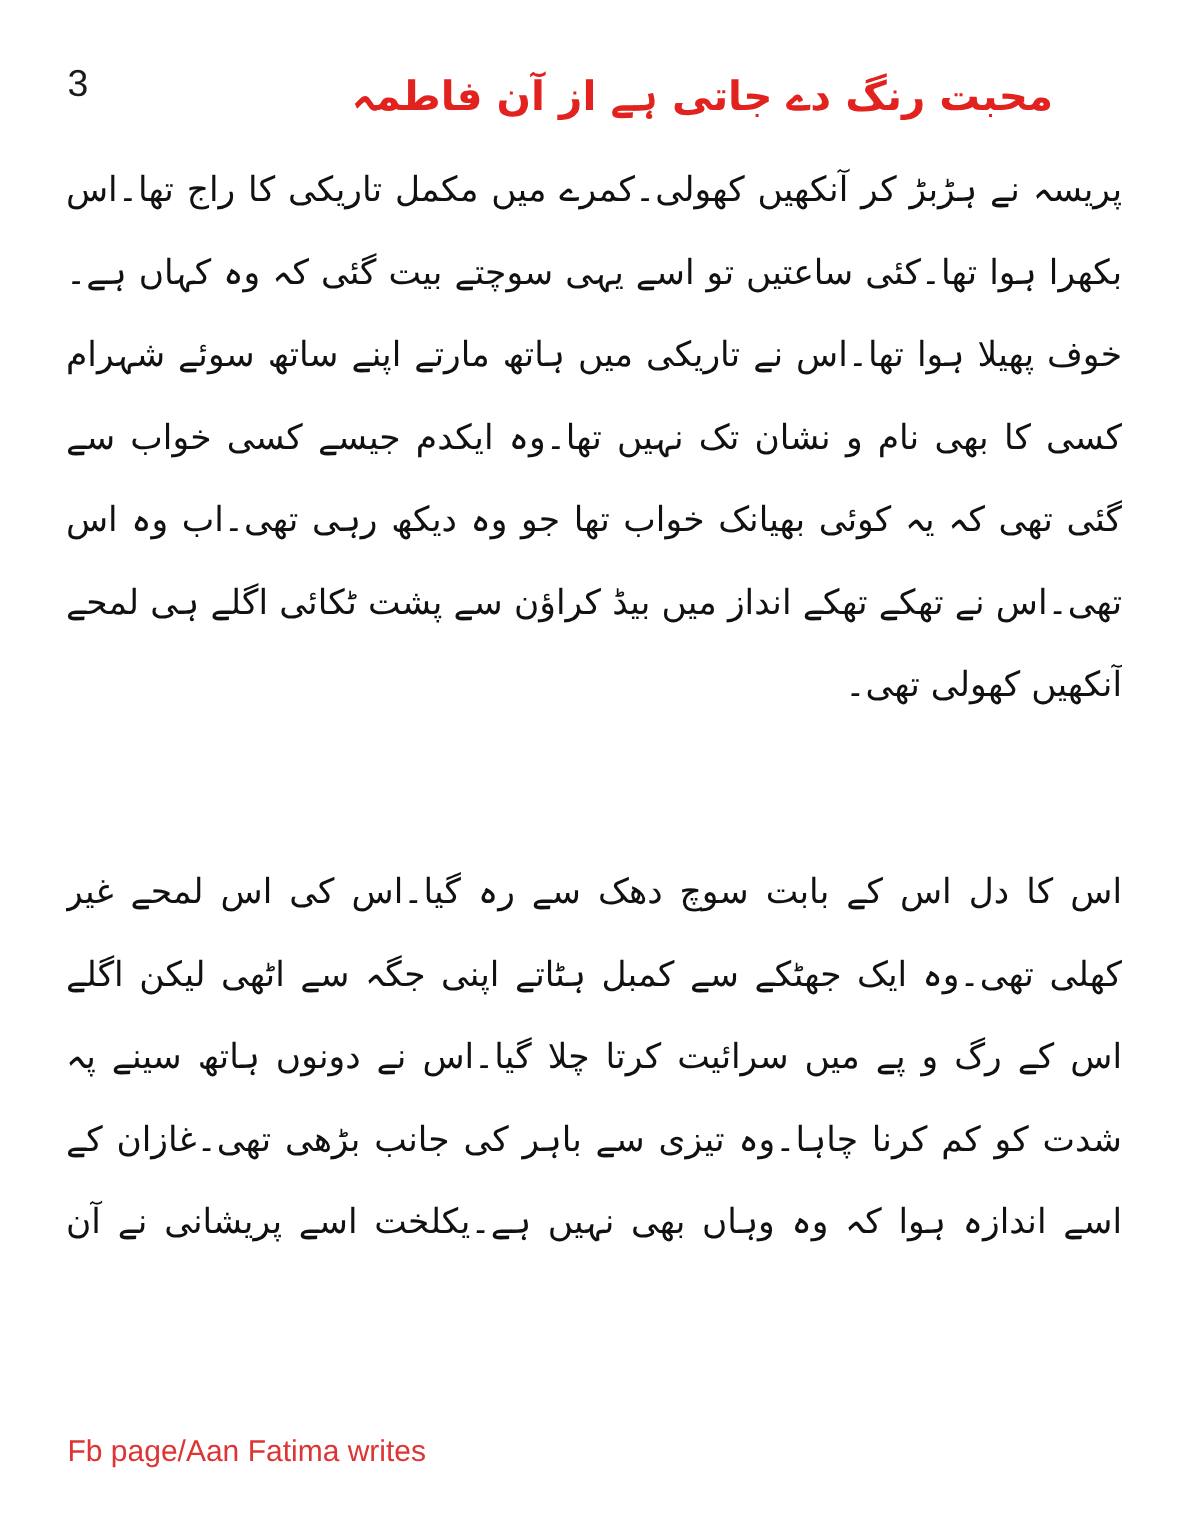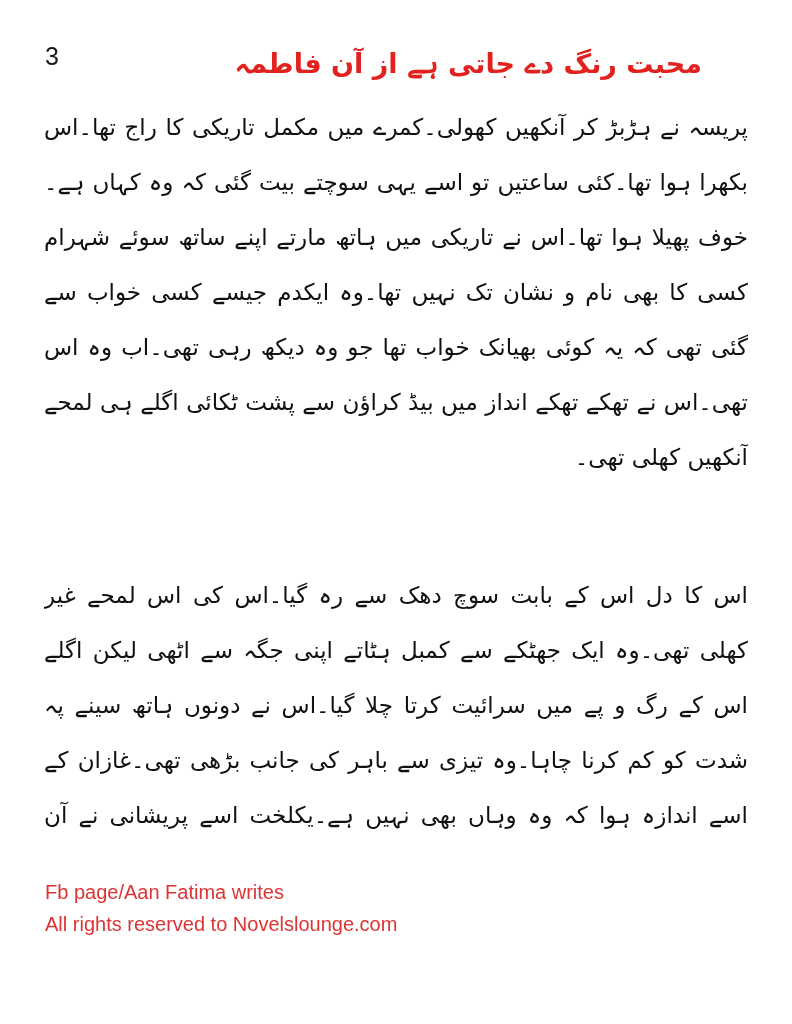--- a/index.html
+++ b/index.html
@@ -58,21 +58,21 @@
   .urdu-line.last {
     text-align: right;
   }
   #para1 { top: 100px; }
   #name-line { top: 505px; }
   #para2 { top: 568px; }
   
   .footer {
     position: absolute;
     left: 45px;
-    top: 876px;
+    top: 952px;
     font-family: "Liberation Sans", sans-serif;
     font-size: 20px;
     line-height: 32px;
     color: #dd3434;
   }
 </style>
 </head>
 <body>
 
 <div class="page">
@@ -81,30 +81,29 @@
 
   <div class="page-title">محبت رنگ دے جاتی ہے از آن فاطمہ</div>
 
   <div class="urdu-block" id="para1">
     <div class="urdu-line justified">پریسہ نے ہڑبڑ کر آنکھیں کھولی۔کمرے میں مکمل تاریکی کا راج تھا۔اس کا تنفس بہت بری طرح</div>
     <div class="urdu-line justified">بکھرا ہوا تھا۔کئی ساعتیں تو اسے یہی سوچتے بیت گئی کہ وہ کہاں ہے۔آنکھوں کی پتلیوں میں</div>
     <div class="urdu-line justified">خوف پھیلا ہوا تھا۔اس نے تاریکی میں ہاتھ مارتے اپنے ساتھ سوئے شہرام کو ٹٹولنا چاہا مگر وہاں</div>
     <div class="urdu-line justified">کسی کا بھی نام و نشان تک نہیں تھا۔وہ ایکدم جیسے کسی خواب سے بیدار ہوئی تھی۔ہاں وہ سمجھ</div>
     <div class="urdu-line justified">گئی تھی کہ یہ کوئی بھیانک خواب تھا جو وہ دیکھ رہی تھی۔اب وہ اس خواب سے جاگ چکی</div>
     <div class="urdu-line justified">تھی۔اس نے تھکے تھکے انداز میں بیڈ کراؤن سے پشت ٹکائی اگلے ہی لمحے اس نے جھٹکے سے</div>
-    <div class="urdu-line last">آنکھیں کھلی تھی۔</div>
+    <div class="urdu-line last">آنکھیں کھولی تھی۔</div>
   </div>
 
 
   <div class="urdu-block" id="para2">
     <div class="urdu-line justified">اس کا دل اس کے بابت سوچ دھک سے رہ گیا۔اس کی اس لمحے غیر موجودگی اسے بری طرح</div>
     <div class="urdu-line justified">کھلی تھی۔وہ ایک جھٹکے سے کمبل ہٹاتے اپنی جگہ سے اٹھی لیکن اگلے ہی لمحے سردی کا احساس</div>
     <div class="urdu-line justified">اس کے رگ و پے میں سرائیت کرتا چلا گیا۔اس نے دونوں ہاتھ سینے پہ باندھتے جیسے سردی کی</div>
     <div class="urdu-line justified">شدت کو کم کرنا چاہا۔وہ تیزی سے باہر کی جانب بڑھی تھی۔غازان کے کمرے میں جھانکتے ہی</div>
     <div class="urdu-line justified">اسے اندازہ ہوا کہ وہ وہاں بھی نہیں ہے۔یکلخت اسے پریشانی نے آن گھیرا۔اس نے غازان</div>
   </div>
 
   <div class="footer">
     <div>Fb page/Aan Fatima writes</div>
-    <div>All rights reserved to Novelslounge.com</div>
   </div>
 
 </div>
 
 </body></html>

